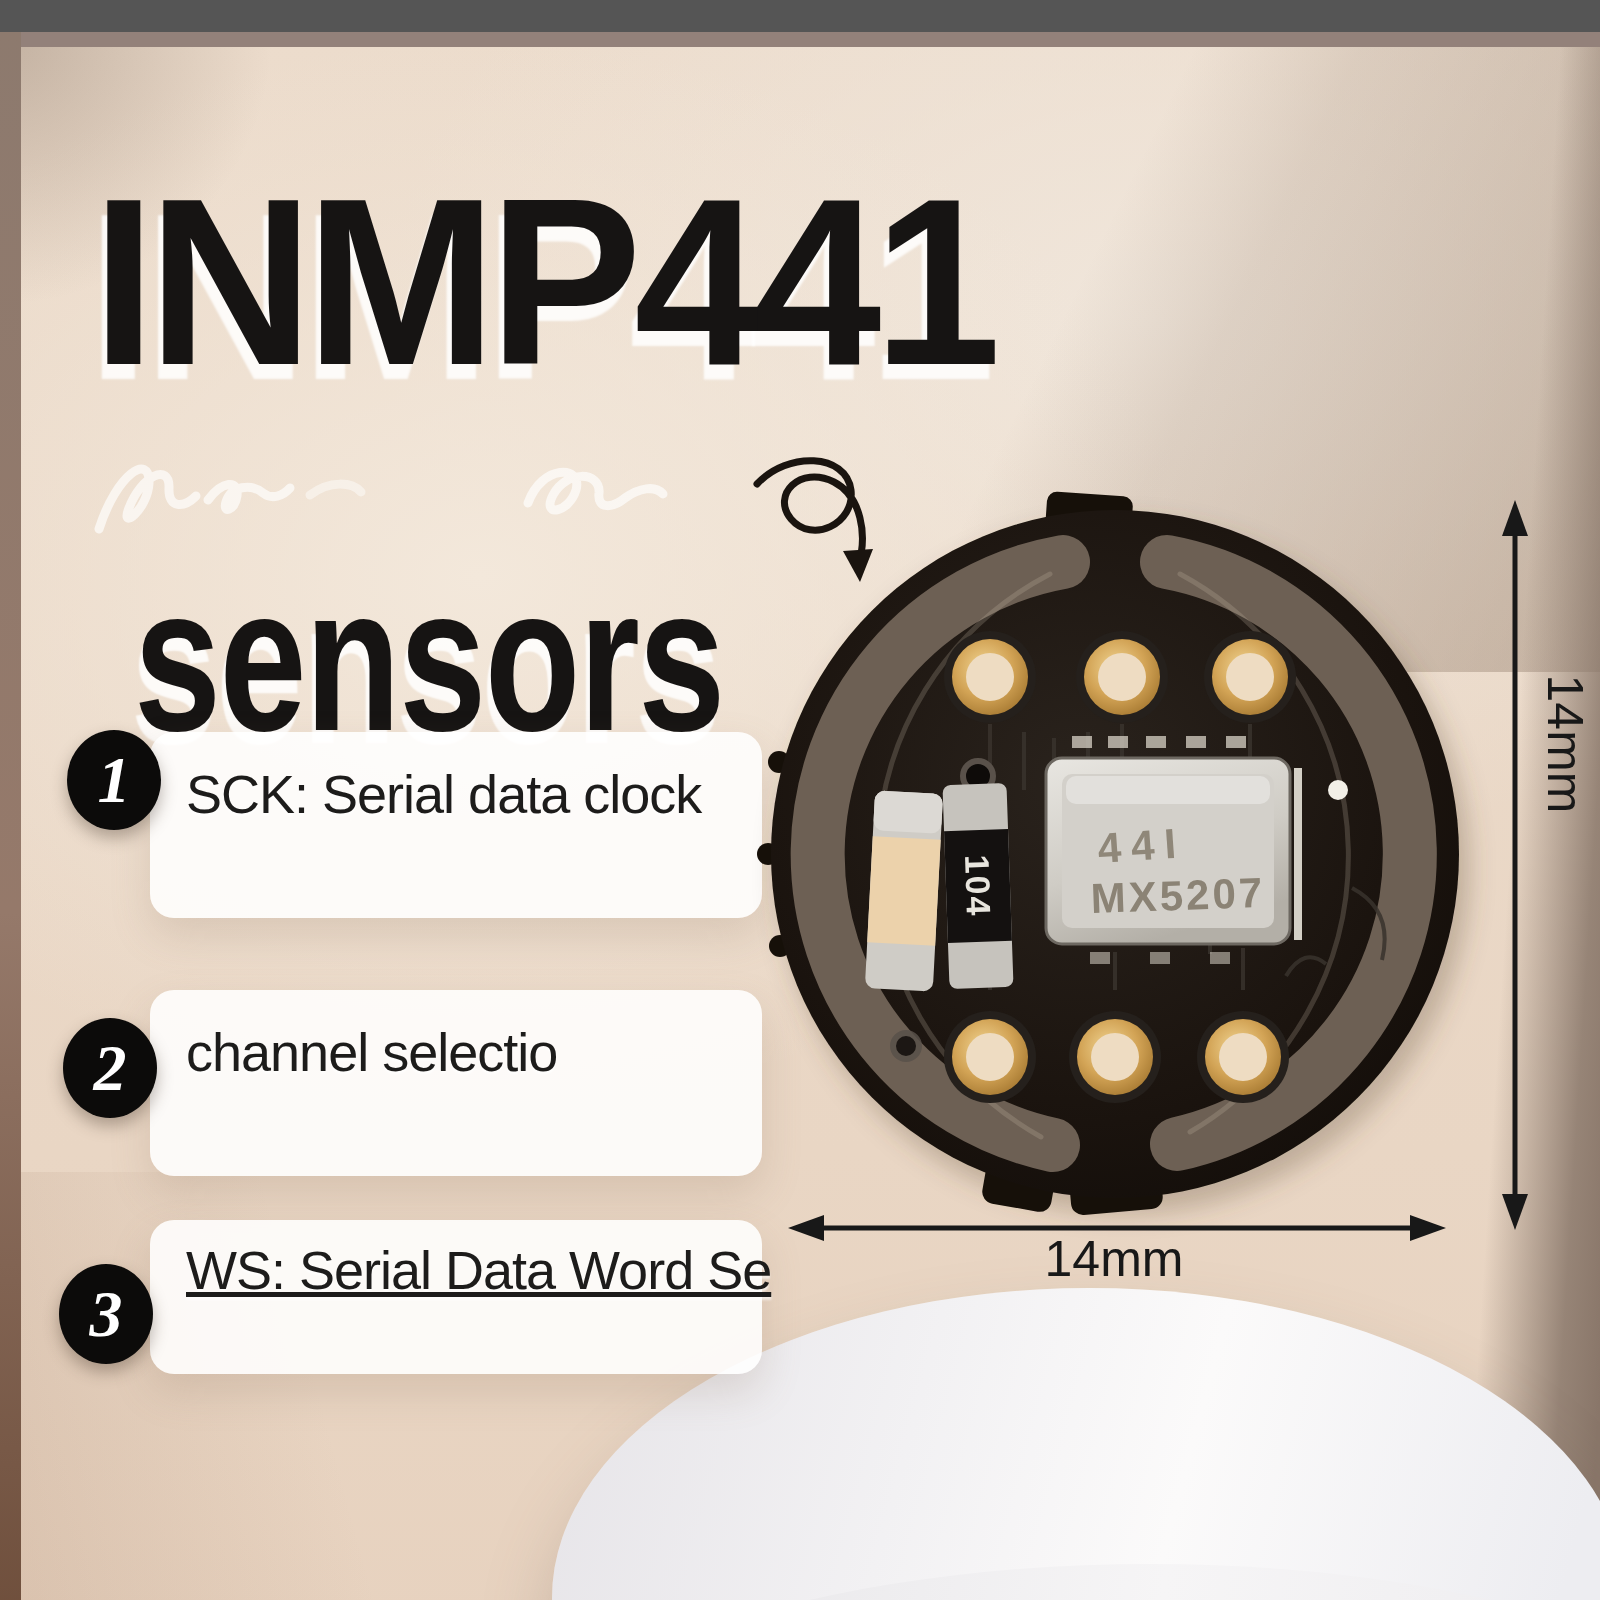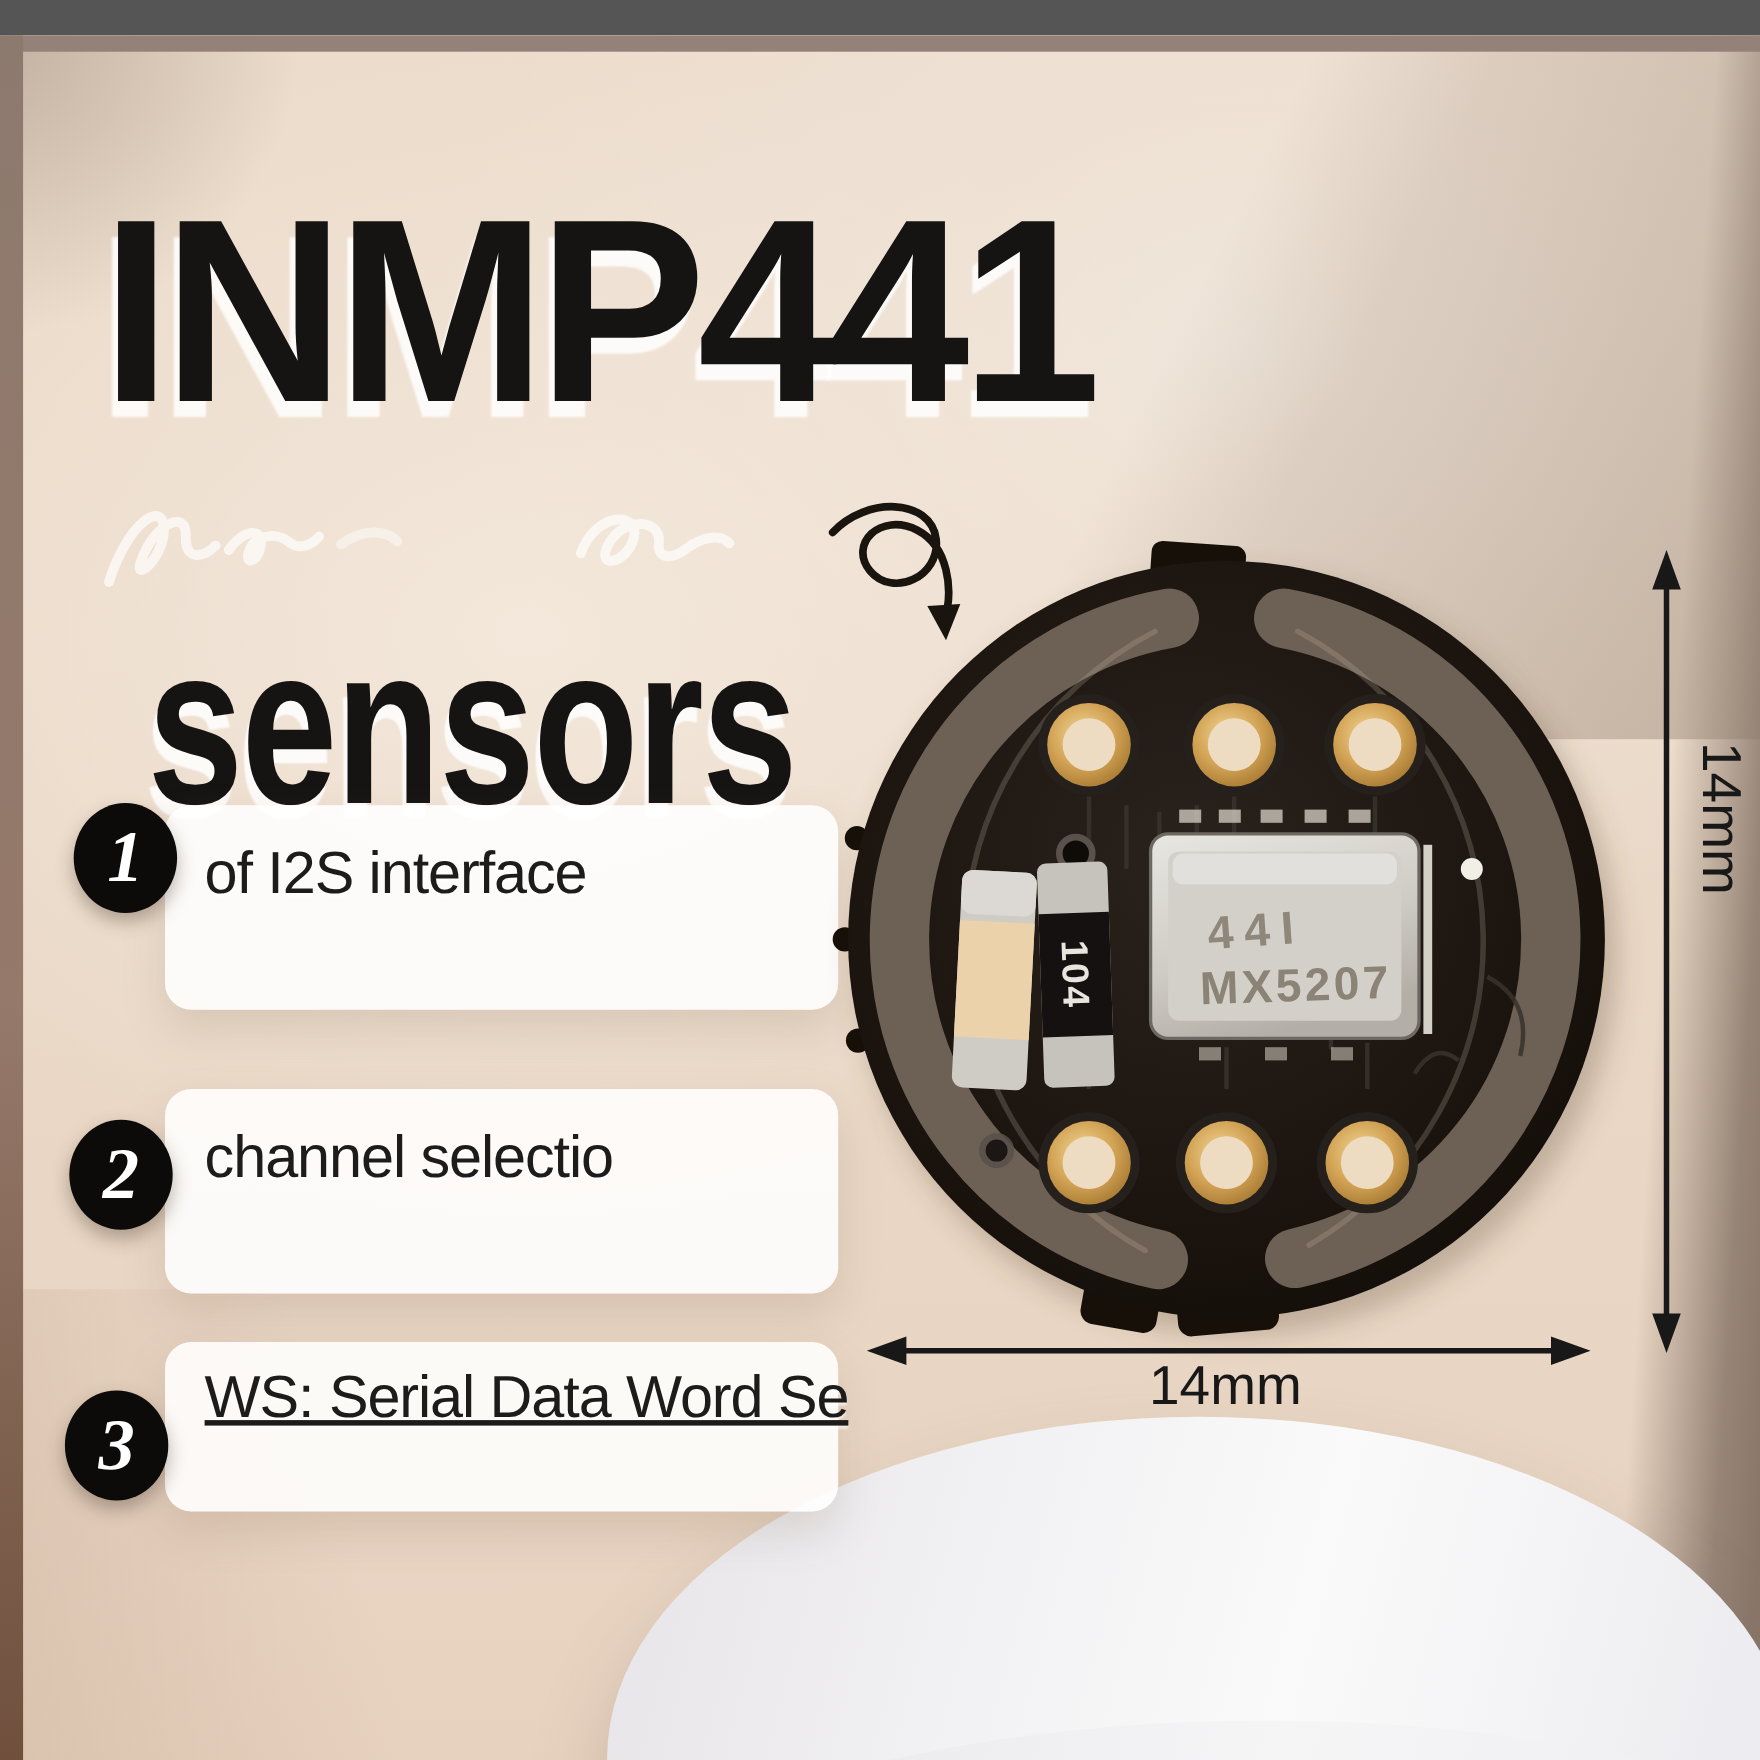--- a/index.html
+++ b/index.html
@@ -101,21 +101,21 @@
     <span>1</span>
   </div>
   <div class="badge" id="badge-2">
     <span>2</span>
   </div>
   <div class="badge" id="badge-3">
     <span>3</span>
   </div>
 
   <div class="card" id="card-1">
-    <span>of I2S interface</span>
+    <span>SCK: Serial data clock</span>
   </div>
   <div class="card" id="card-2">
     <span>channel selectio</span>
   </div>
   <div class="card" id="card-3">
     <span>WS: Serial Data Word Se</span>
   </div>
 
   <svg id="overlay" viewBox="0 0 1600 1600">
     <defs>

